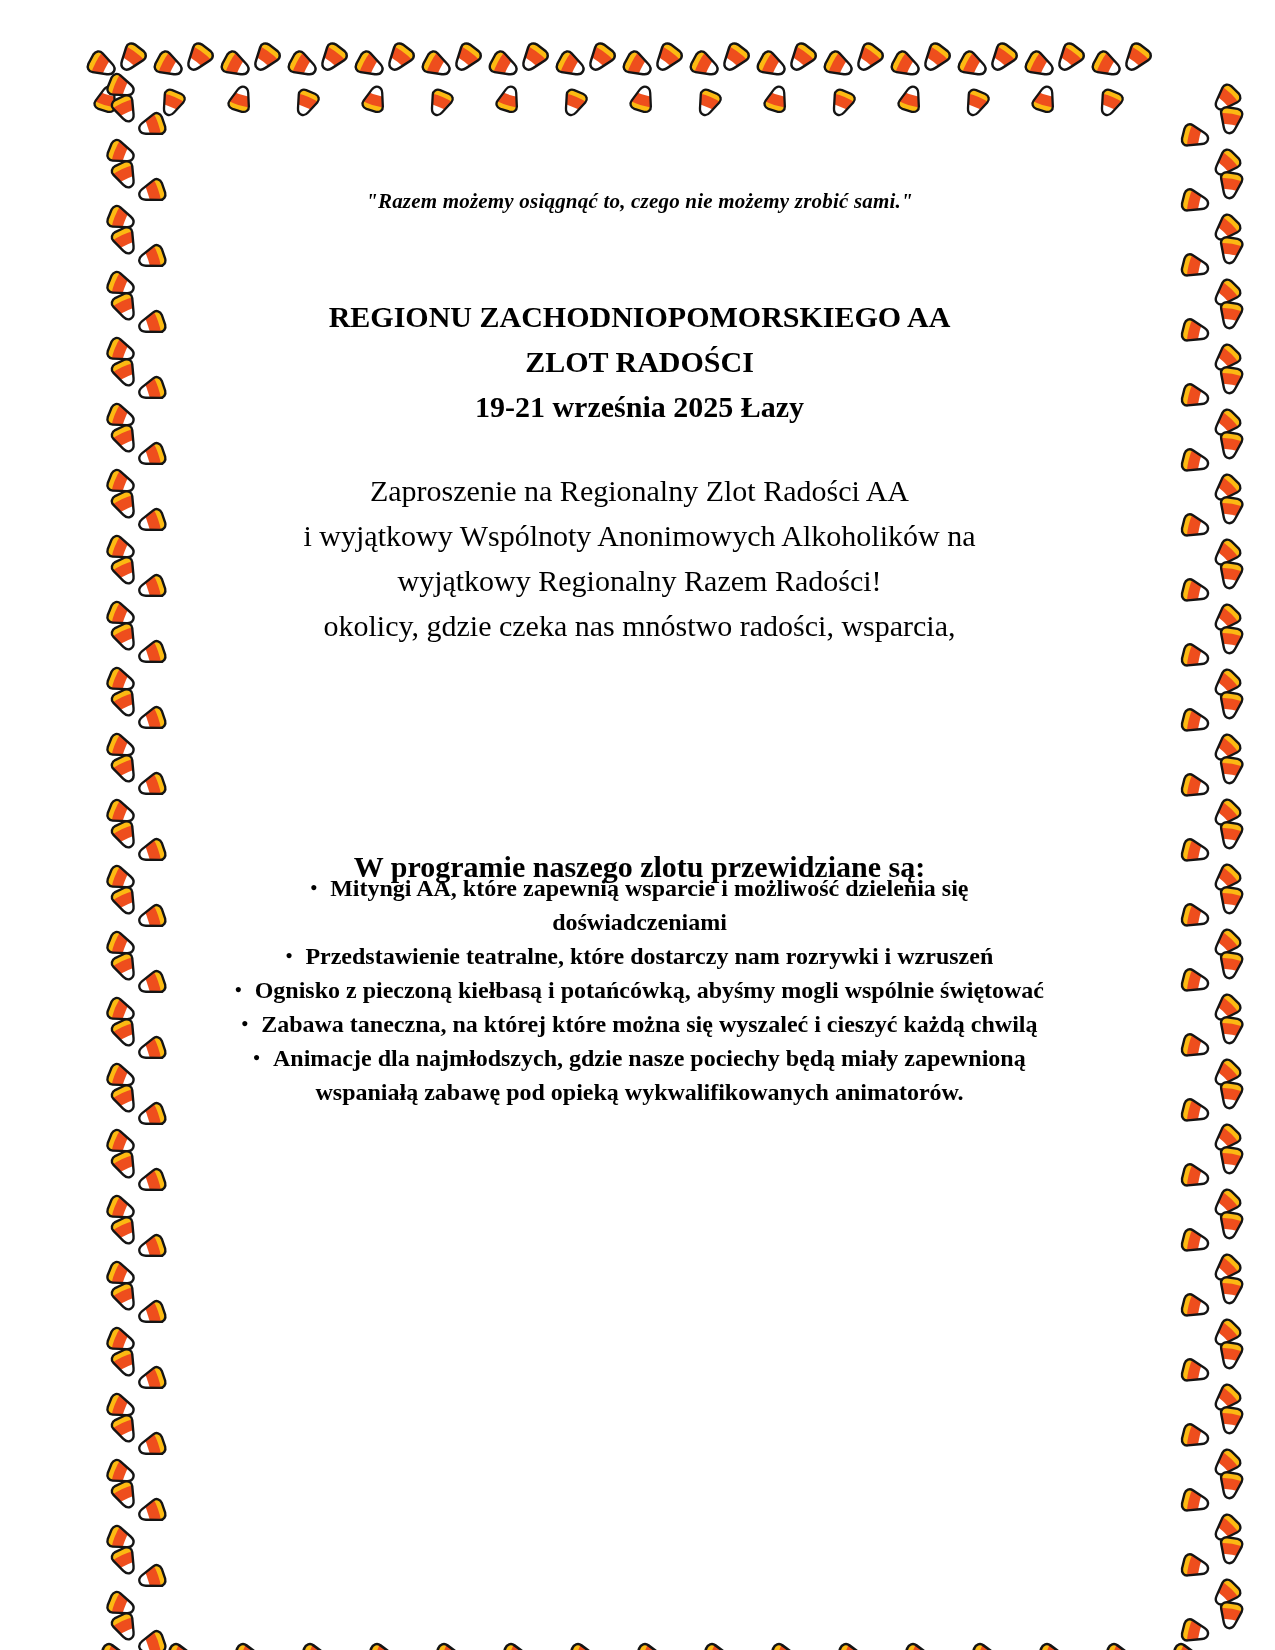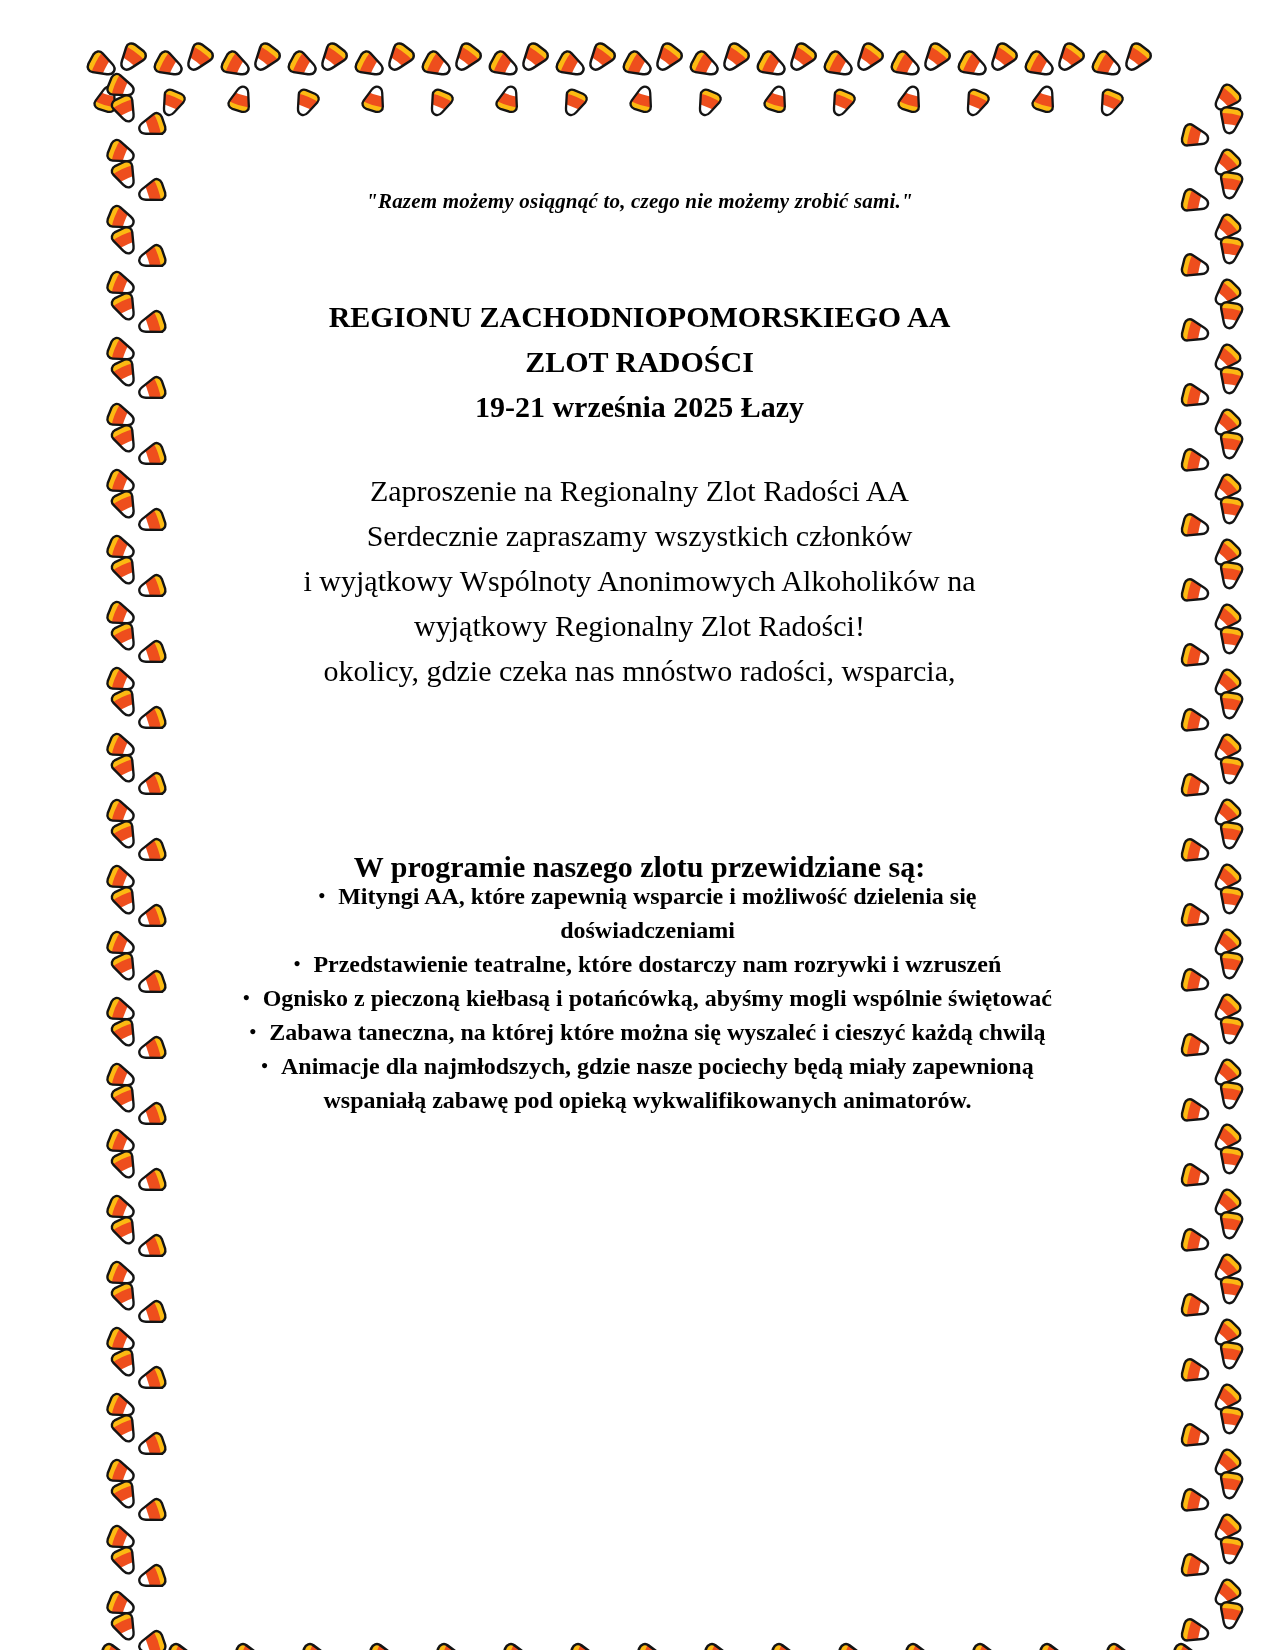--- a/index.html
+++ b/index.html
@@ -27,21 +27,21 @@
     position:absolute;top:468px;left:0;width:100%;
     font-size:30px;font-weight:normal;line-height:45px;
   }
   .program-heading{
     position:absolute;top:828px;left:0;width:100%;
     font-size:30px;font-weight:bold;line-height:38px;margin-top:20px;
   }
   .program-list{
     position:absolute;top:871px;left:50%;transform:translateX(-50%);
     width:812px;
-    margin:8px;padding:0;list-style:none;
+    margin:0;padding:0;list-style:none;
     font-size:24px;font-weight:bold;line-height:34px;
     text-align:center;
   }
   .program-list li{margin:0;padding:0;}
   .bullet{display:inline-block;margin-right:13px;font-size:19px;vertical-align:2px;}
 </style>
 </head>
 <body>
 
 <div class="page">
@@ -277,23 +277,22 @@
     <p class="quote">"Razem możemy osiągnąć to, czego nie możemy zrobić sami."</p>
 
     <div class="title-block">
       <div>REGIONU ZACHODNIOPOMORSKIEGO AA</div>
       <div>ZLOT RADOŚCI</div>
       <div>19-21 września 2025 Łazy</div>
     </div>
 
     <div class="invitation-block">
       <div>Zaproszenie na Regionalny Zlot Radości AA</div>
-      <div>Serdecznie zapraszamy wszystkich członków</div>
       <div>i wyjątkowy Wspólnoty Anonimowych Alkoholików na</div>
-      <div>wyjątkowy Regionalny Zlot Radości!</div>
+      <div>wyjątkowy Regionalny Razem Radości!</div>
       <div>okolicy, gdzie czeka nas mnóstwo radości, wsparcia,</div>
     </div>
 
     <div class="program-heading">W programie naszego zlotu przewidziane są:</div>
 
     <ul class="program-list">
       <li><span class="bullet">•</span><span>Mityngi AA, które zapewnią wsparcie i możliwość dzielenia się doświadczeniami</span></li>
       <li><span class="bullet">•</span><span>Przedstawienie teatralne, które dostarczy nam rozrywki i wzruszeń</span></li>
       <li><span class="bullet">•</span><span>Ognisko z pieczoną kiełbasą i potańcówką, abyśmy mogli wspólnie świętować</span></li>
       <li><span class="bullet">•</span><span>Zabawa taneczna, na której które można się wyszaleć i cieszyć każdą chwilą</span></li>

